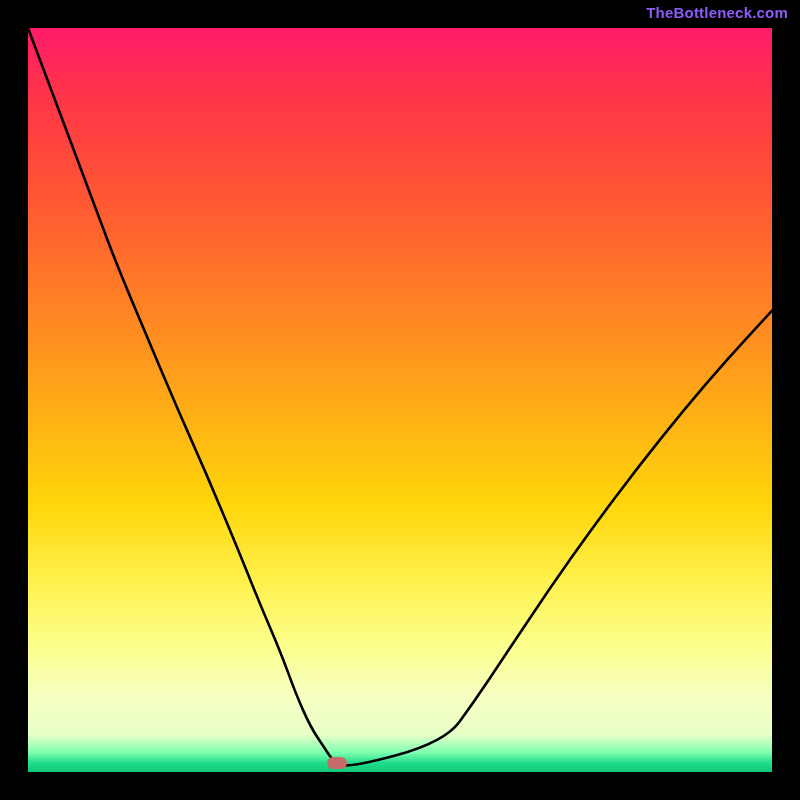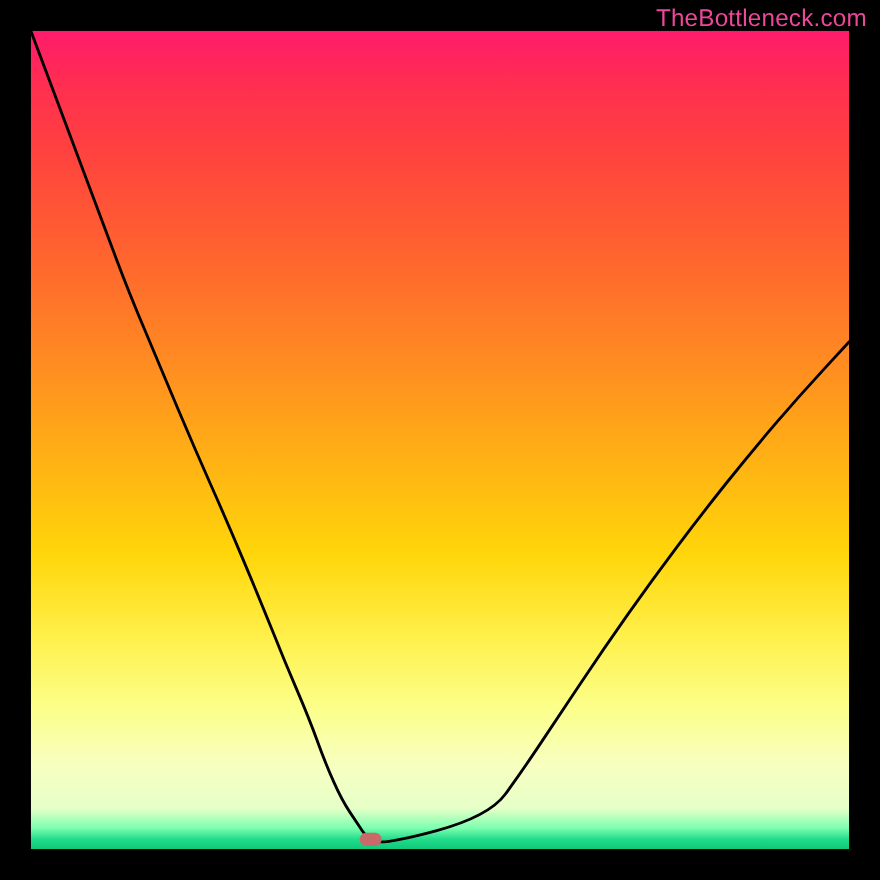--- a/index.html
+++ b/index.html
@@ -14,23 +14,23 @@
   .frame {
     position: relative;
     width: 800px;
     height: 800px;
     background: #000;
   }
   .watermark {
     position: absolute;
     top: 4px;
     right: 12px;
-    color: #ec4899;
-    font-size: 22px;
-    font-weight: 400;
+    color: #8b5cf6;
+    font-size: 15px;
+    font-weight: 700;
     letter-spacing: 0.2px;
     user-select: none;
   }
   .plot {
     position: absolute;
     left: 28px;
     top: 28px;
     width: 744px;
     height: 744px;
     overflow: hidden;

